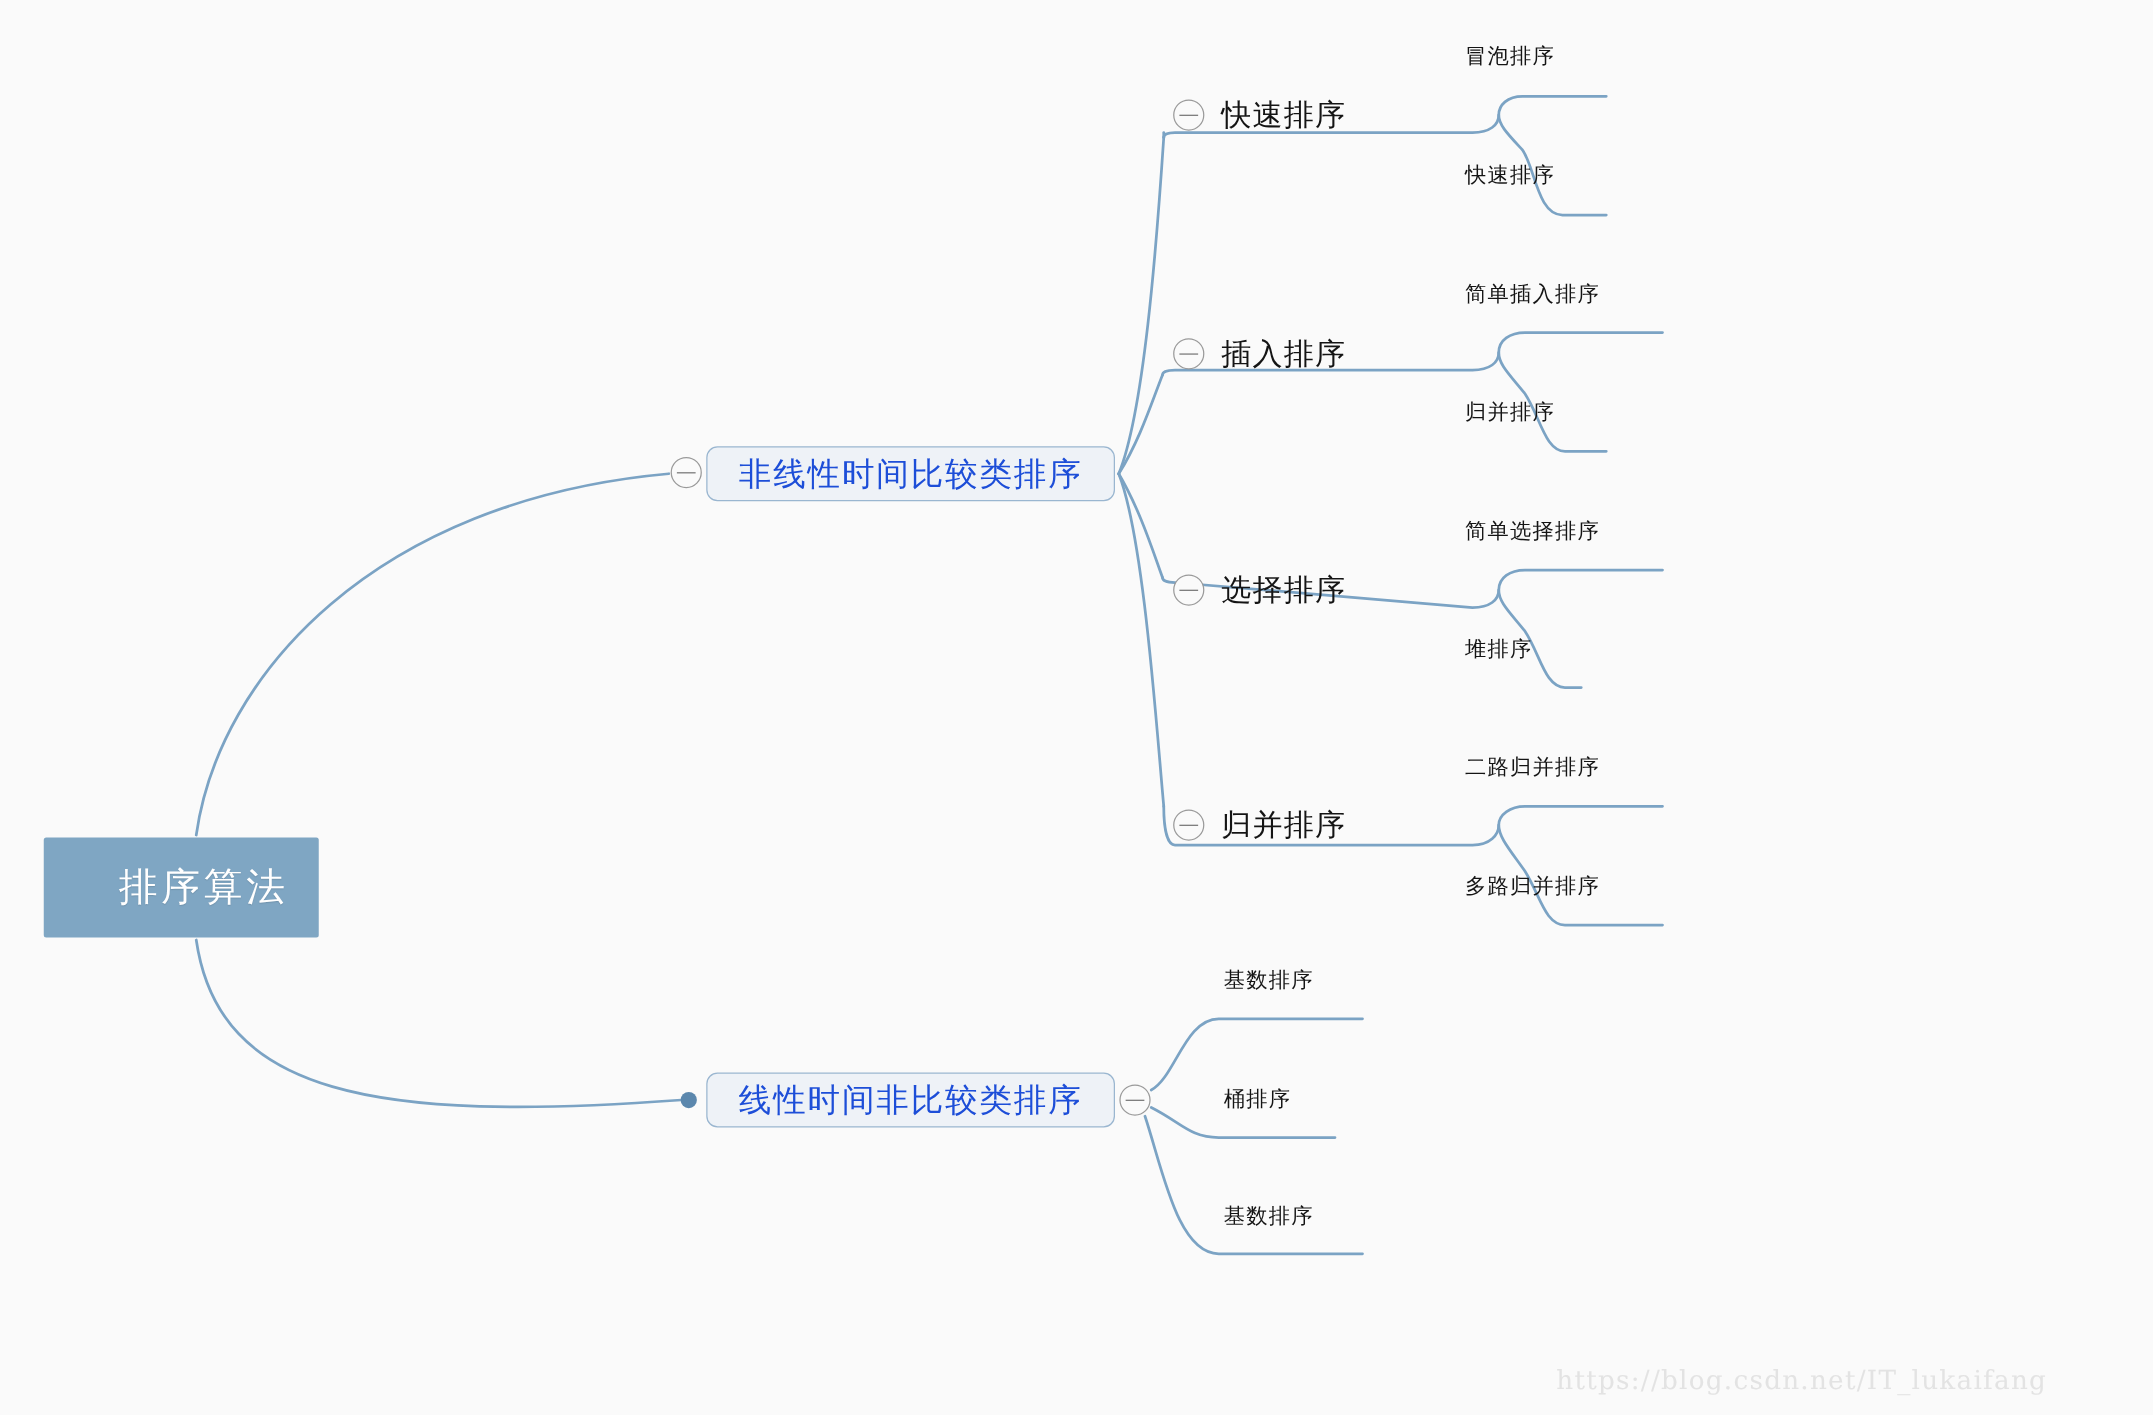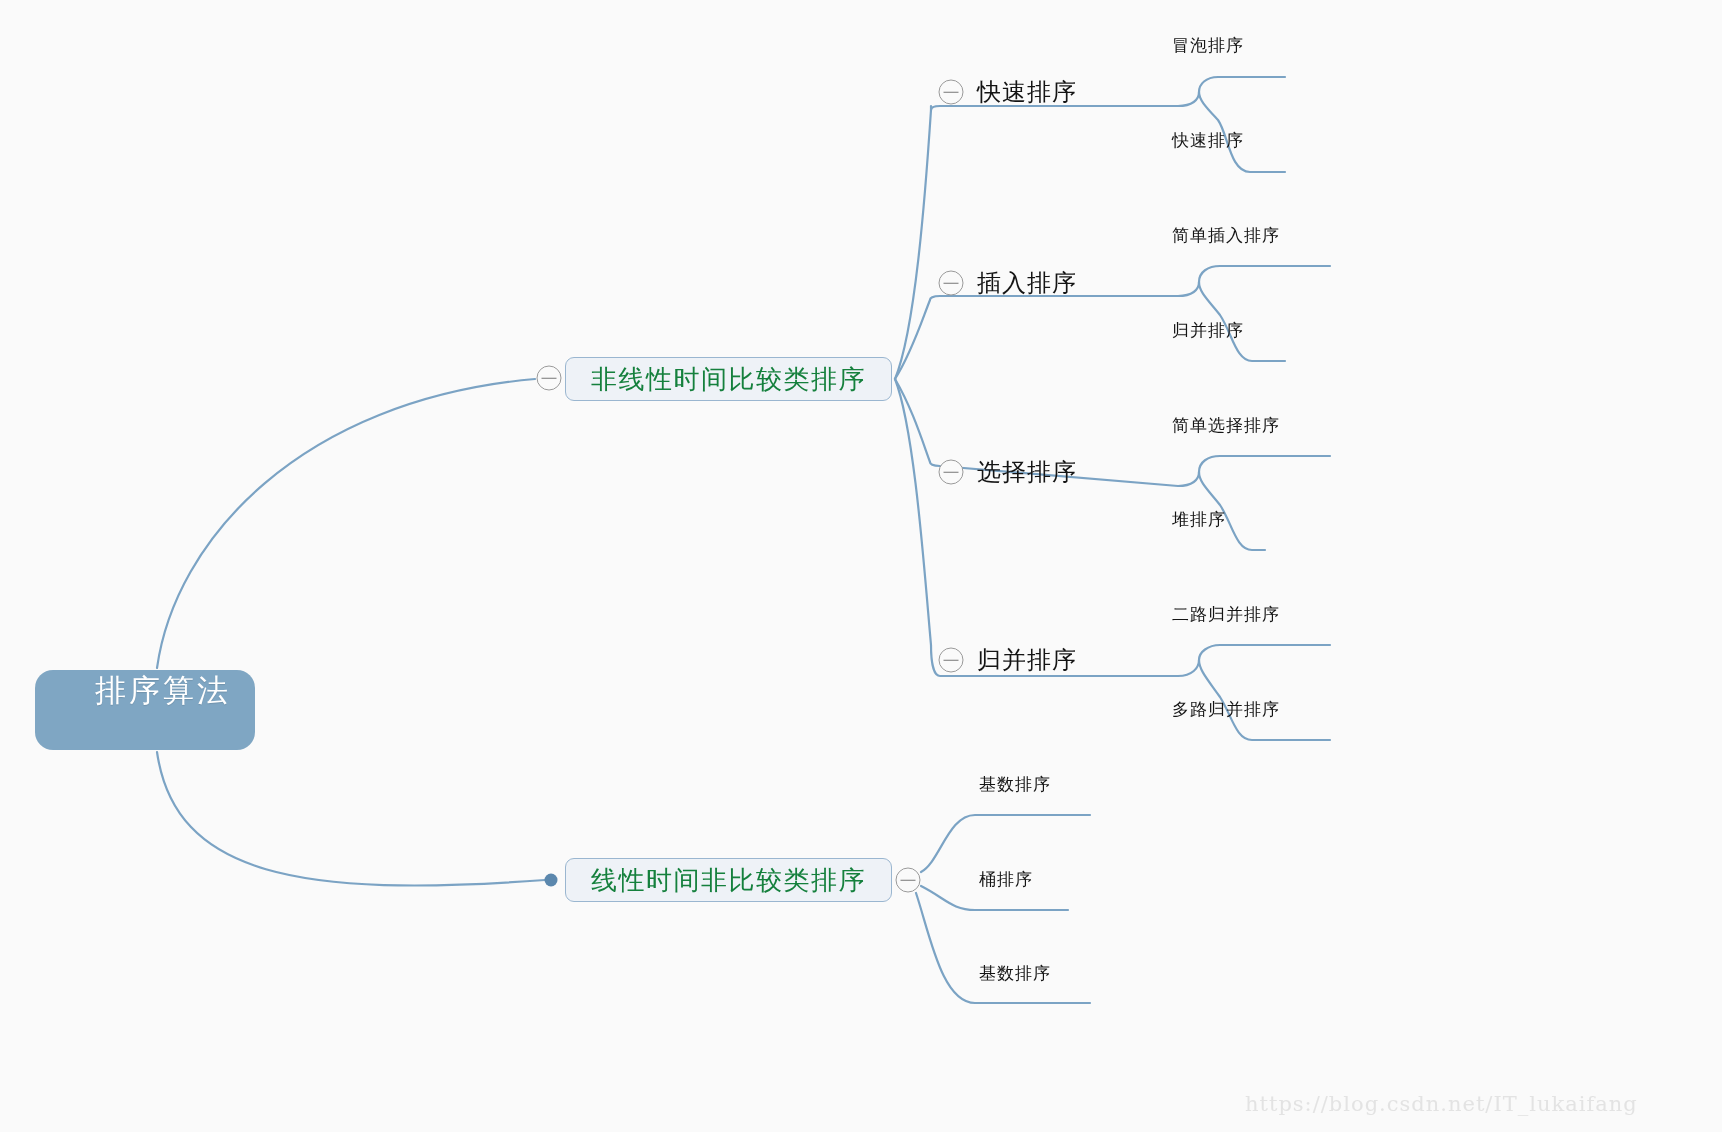--- a/index.html
+++ b/index.html
@@ -21,24 +21,24 @@
     top: 0;
     width: 1722px;
     height: 1132px;
     pointer-events: none;
   }
 
   
   .root-node {
     position: absolute;
     display: flex;
-    align-items: flex-start;
+    align-items: center;
     justify-content: center;
     background: #7fa6c3;
-    border-radius: 18px;
+    border-radius: 2px;
     box-sizing: border-box;
     padding-left: 36px;
   }
   .root-label {
     color: #ffffff;
     font-size: 31px;
     letter-spacing: 3px;
     white-space: nowrap;
     text-shadow: 0 1px 1px rgba(0,0,0,0.12);
   }
@@ -48,21 +48,21 @@
     position: absolute;
     display: flex;
     align-items: center;
     justify-content: center;
     background: #eef2f7;
     border: 1.5px solid #9ab6d0;
     border-radius: 9px;
     box-sizing: border-box;
   }
   .l1-label {
-    color: #15803d;
+    color: #1d4ed8;
     font-size: 26px;
     letter-spacing: 1.5px;
     white-space: nowrap;
   }
 
   
   .node-text {
     position: absolute;
     color: #141414;
     font-size: 24px;

